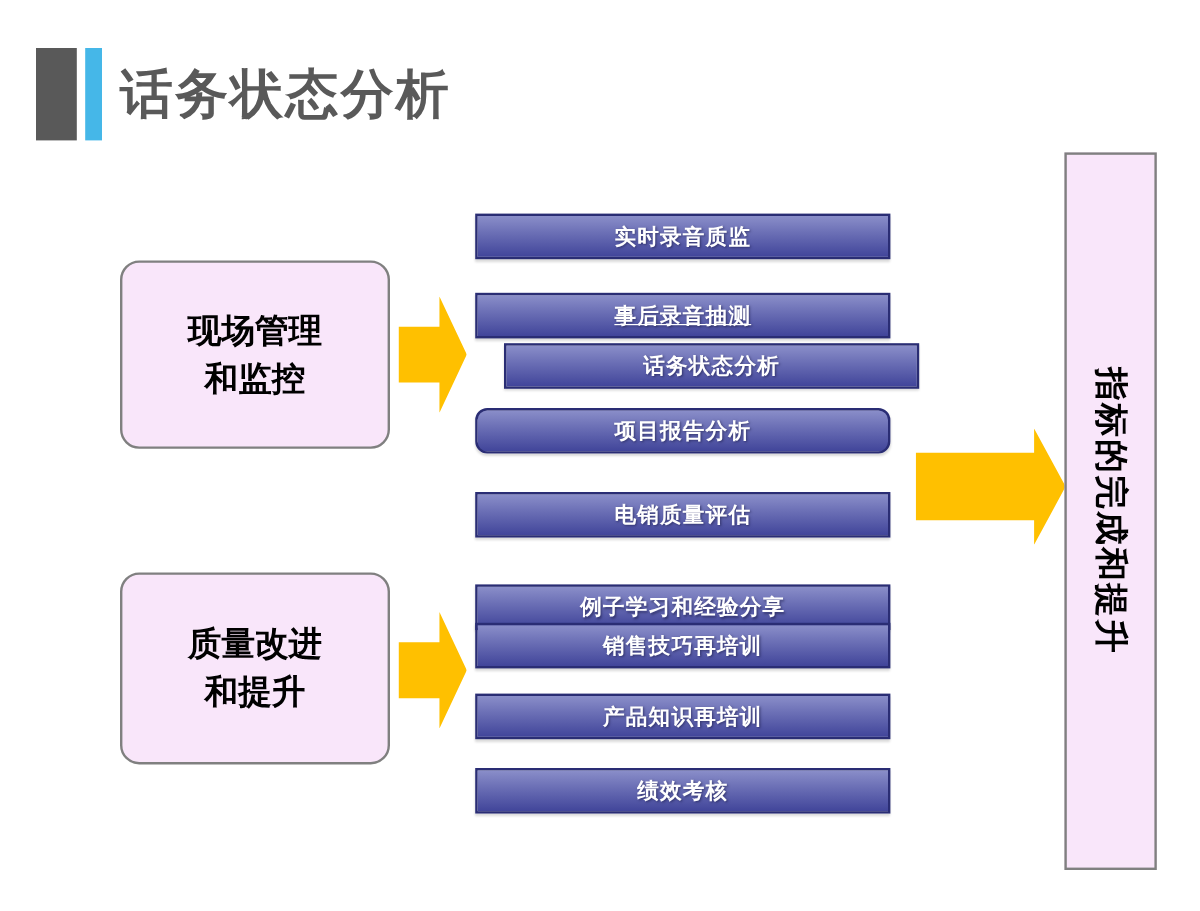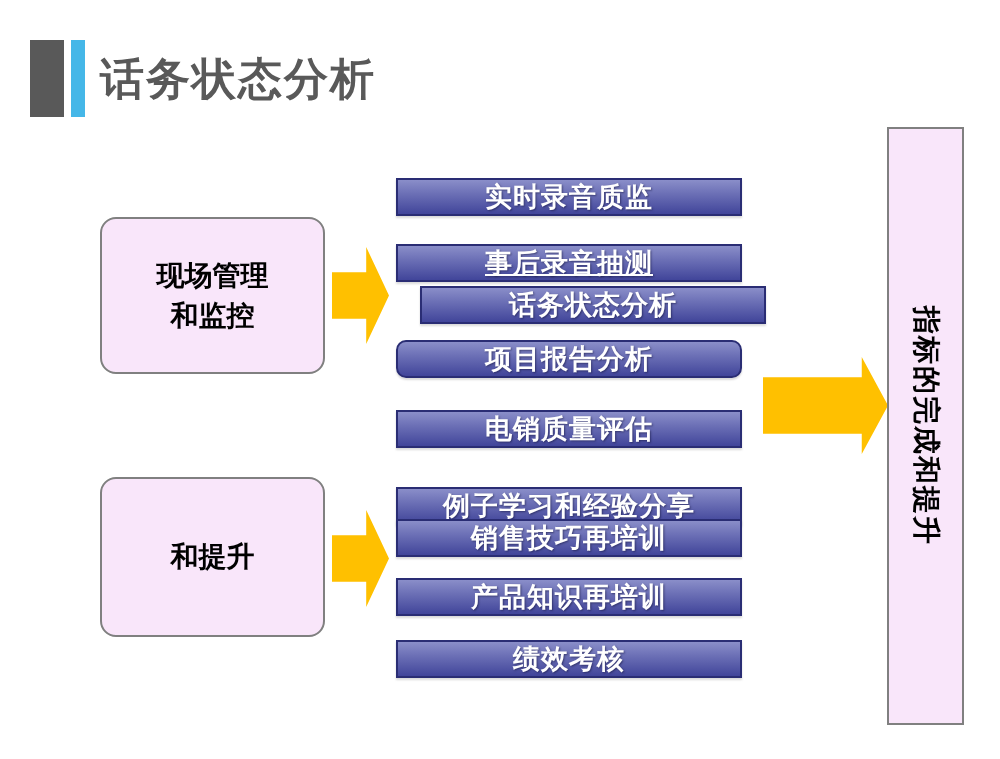--- a/index.html
+++ b/index.html
@@ -90,21 +90,21 @@
     left: 396px;
     width: 346px;
     height: 38px;
     box-sizing: border-box;
     background: linear-gradient(180deg, #8a8ec9 0%, #6c70b6 40%, #41459a 100%);
     border: 2px solid #2a2d74;
     display: flex;
     align-items: center;
     justify-content: center;
     color: #ffffff;
-    font-size: 27px;
+    font-size: 18px;
     font-weight: bold;
     letter-spacing: 1px;
     text-shadow: 1px 1px 2px rgba(20, 20, 60, 0.55);
     box-shadow: 0 2px 2px rgba(0,0,0,0.15);
   }
   .blue-bar.b1 { top: 178px; }
   .blue-bar.b2 { top: 244px; text-decoration: underline; }
   .blue-bar.b3 { top: 286px; margin-left: 24px; }
   .blue-bar.b4 { top: 340px; border-radius: 10px; }
   .blue-bar.b5 { top: 410px; }
@@ -140,20 +140,21 @@
 
   <div class="accent-bar-dark"></div>
   <div class="accent-bar-blue"></div>
   <h1 class="slide-title">话务状态分析</h1>
 
   <div class="pink-box pos-1">
     <span>现场管理</span>
     <span>和监控</span>
   </div>
   <div class="pink-box pos-2">
+    <span>质量改进</span>
     <span>和提升</span>
   </div>
 
   <div class="arrow-small pos-1"></div>
   <div class="arrow-small pos-2"></div>
 
   <div class="blue-bar b1">
     <span>实时录音质监</span>
   </div>
   <div class="blue-bar b2">

